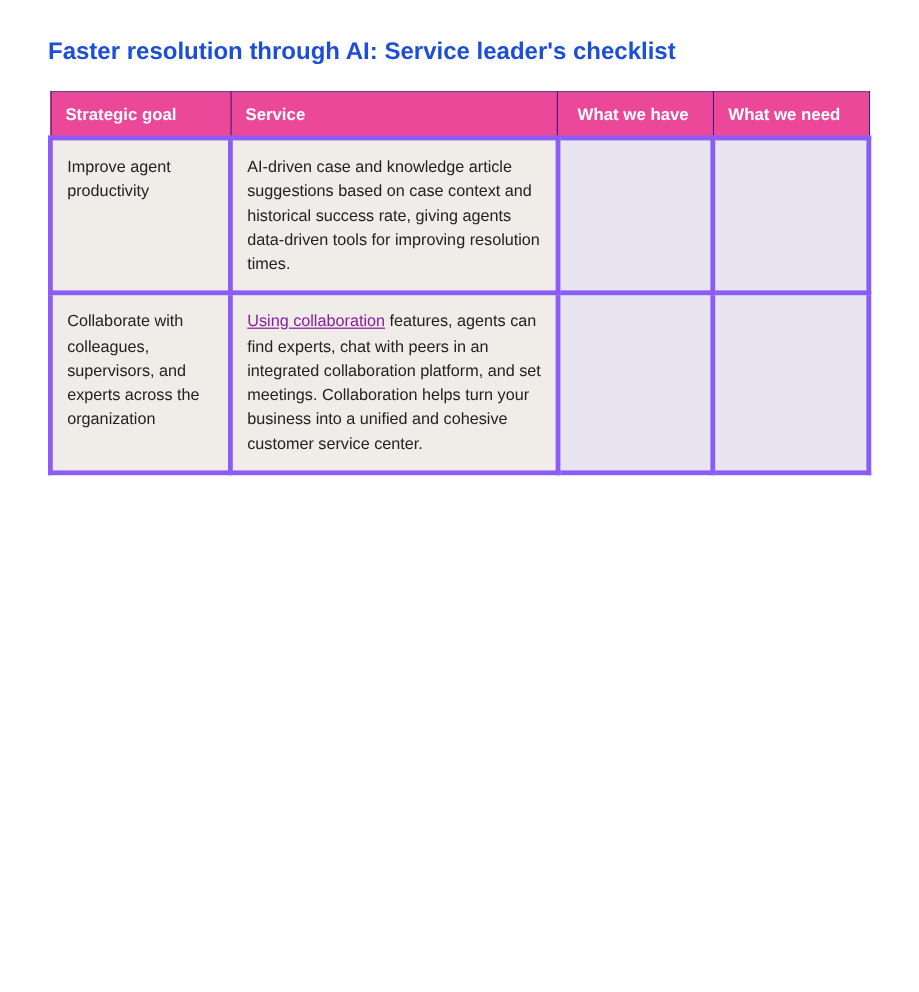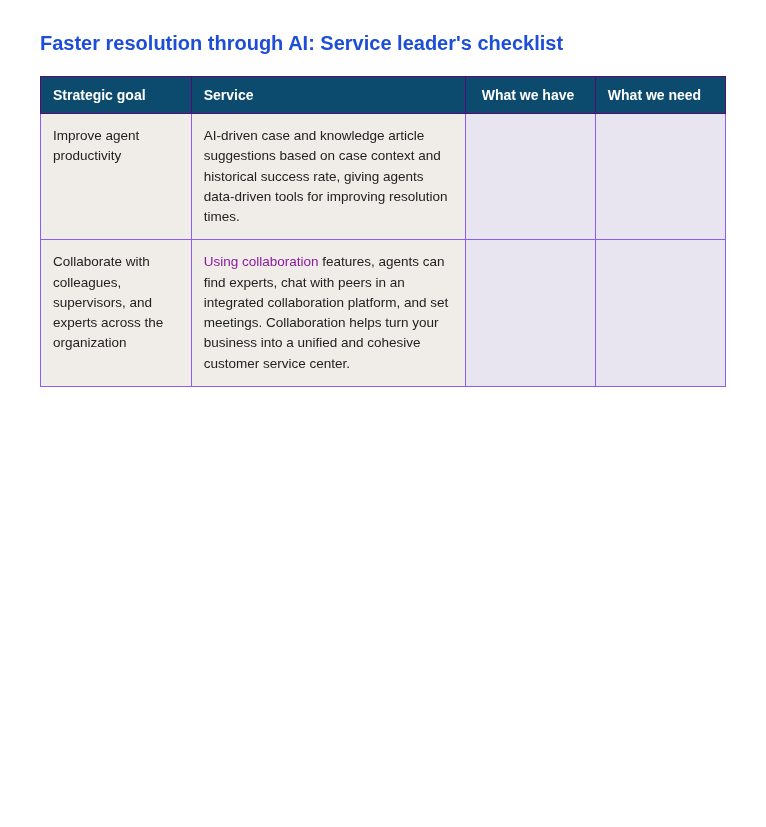--- a/index.html
+++ b/index.html
@@ -26,31 +26,31 @@
       line-height: 1.3;
     }
 
     table {
       width: 100%;
       border-collapse: collapse;
       table-layout: fixed;
     }
 
     thead tr th {
-      background-color: #0c4a6e;
+      background-color: #ec4899;
       color: #ffffff;
       font-weight: 600;
       padding: 10px 12px;
       text-align: left;
       font-size: 14px;
       border: 1px solid #5a0a78;
     }
 
     tbody tr td {
-      border: 1px solid #8b5cf6;
+      border: 4px solid #8b5cf6;
       padding: 12px 12px;
       vertical-align: top;
       font-size: 13.5px;
       line-height: 1.5;
     }
 
     tbody tr:nth-child(odd) td:nth-child(1),
     tbody tr:nth-child(odd) td:nth-child(2) {
       background-color: #f0ede8;
     }
@@ -65,20 +65,21 @@
       background-color: #e8e4f0;
     }
 
     .col-strategic { width: 22%; }
     .col-solution  { width: 40%; }
     .col-have      { width: 19%; padding-left: 16px; }
     .col-need      { width: 19%; }
 
     .link-text {
       color: #8b1a9e;
+      text-decoration: underline;
       text-align: right;
     }
   </style>
 </head>
 <body>
 
 <h1 class="page-title">Faster resolution through AI: Service leader's checklist</h1>
 
 <table>
   <thead>

